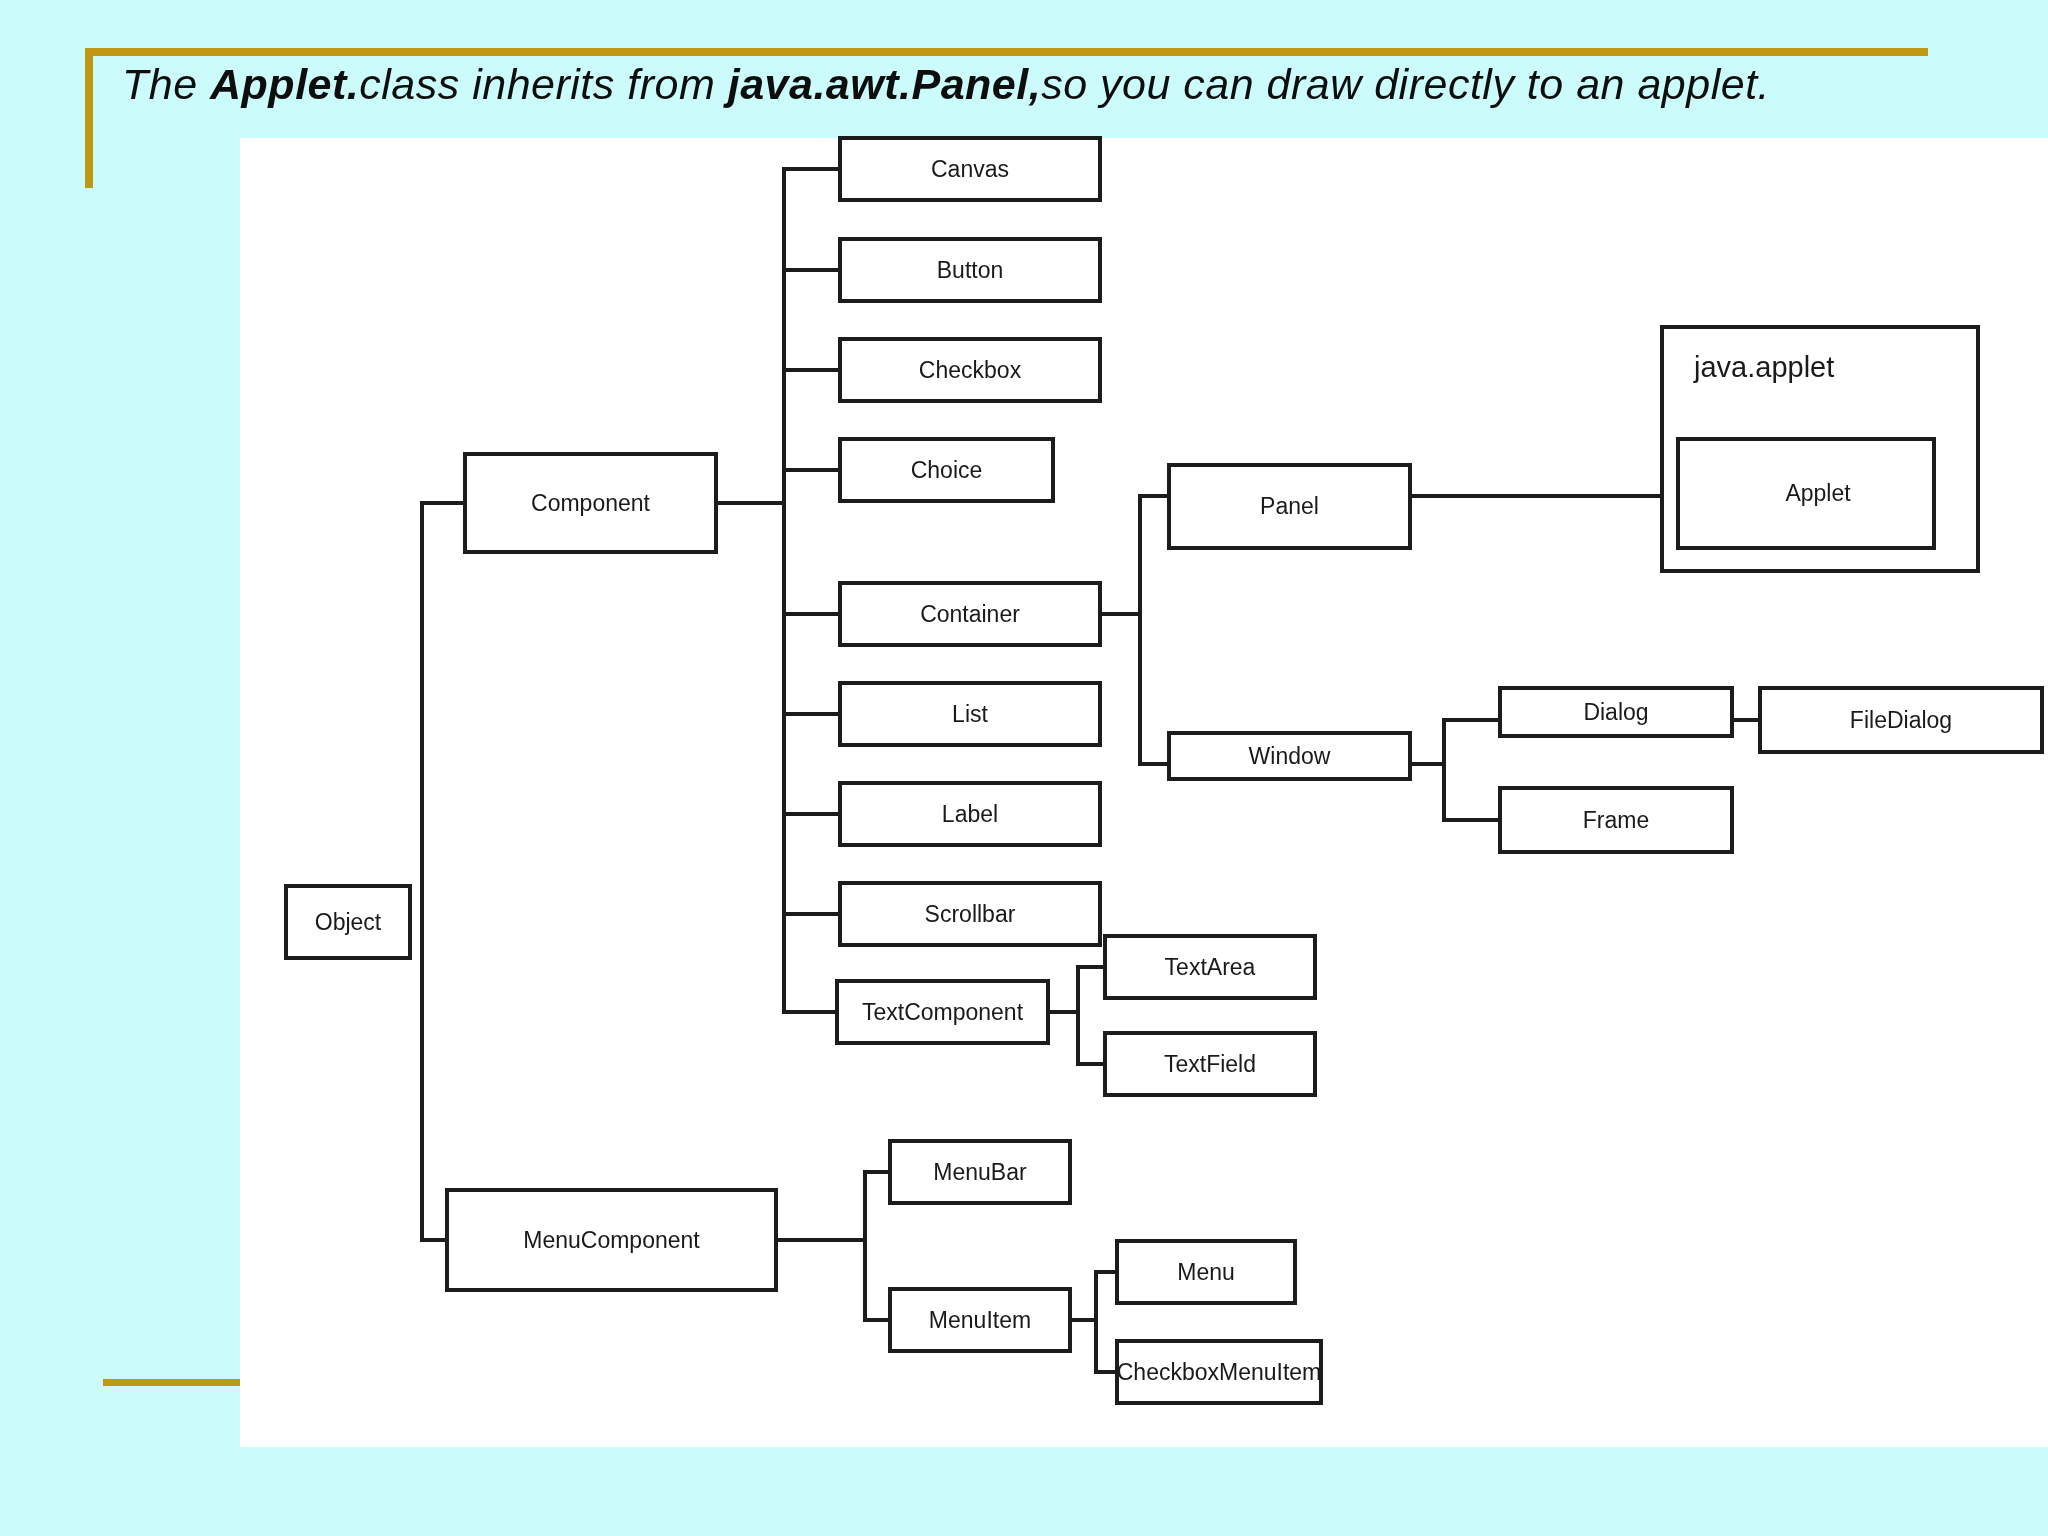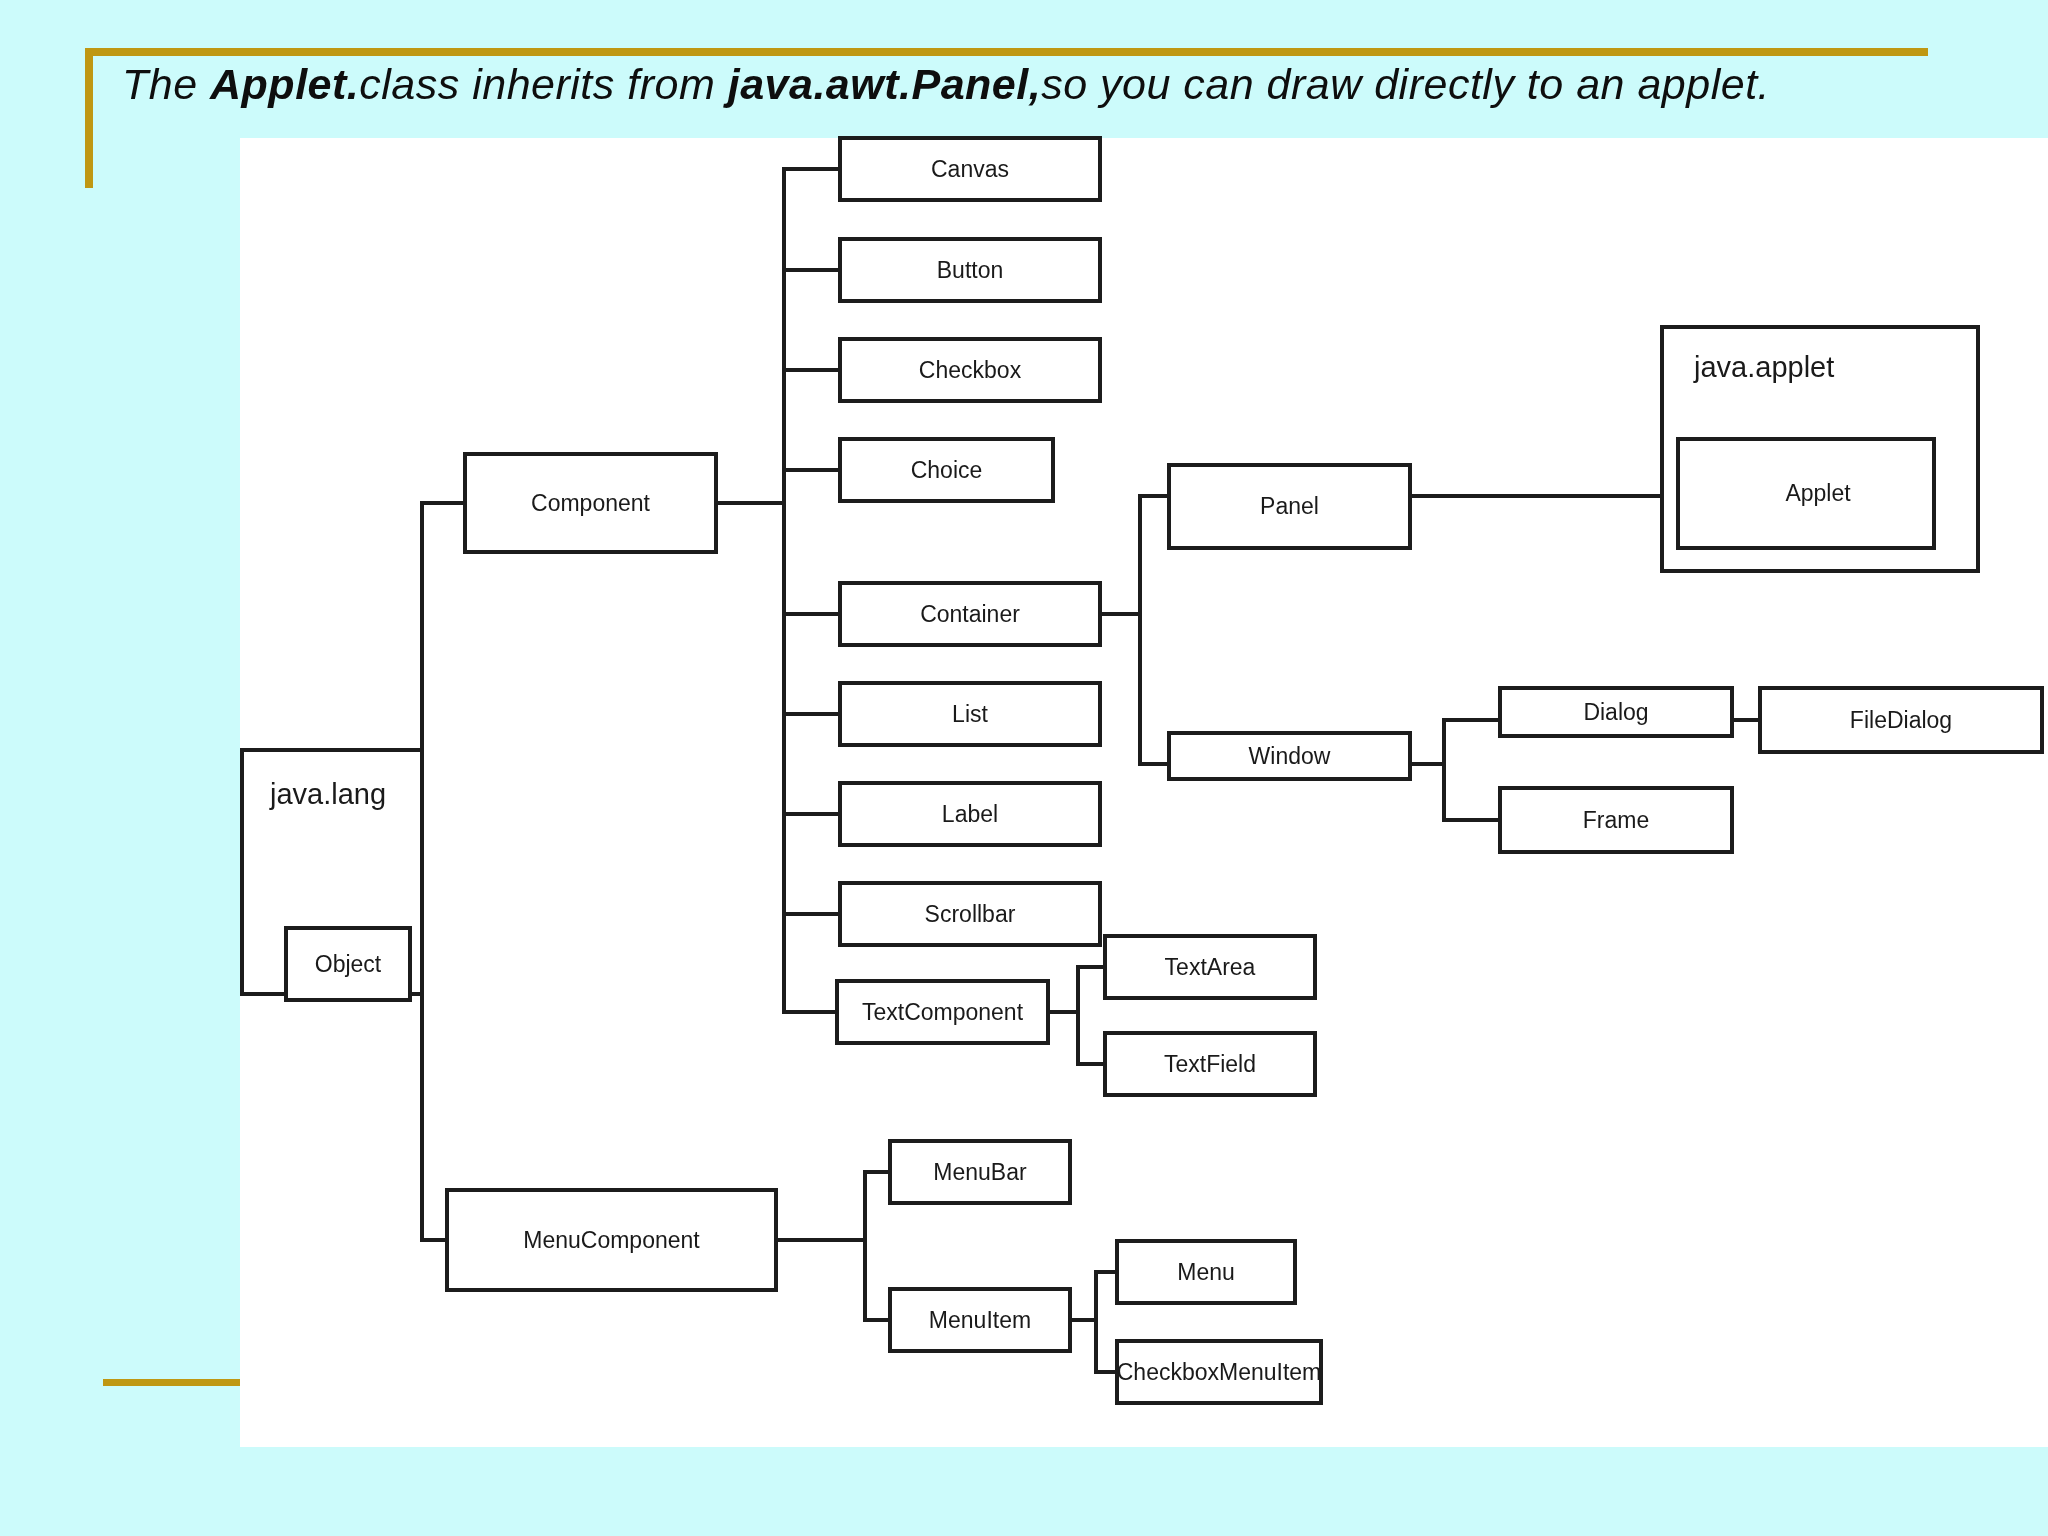--- a/index.html
+++ b/index.html
@@ -88,28 +88,25 @@
   <div class="ln" style="left:774px; top:1238px; width:93px; height:4px;"></div>
   <div class="ln" style="left:863px; top:1170px; width:4px; height:152px;"></div>
   <div class="ln" style="left:863px; top:1170px; width:29px; height:4px;"></div>
   <div class="ln" style="left:863px; top:1318px; width:29px; height:4px;"></div>
 
   <div class="ln" style="left:1068px; top:1318px; width:30px; height:4px;"></div>
   <div class="ln" style="left:1094px; top:1270px; width:4px; height:104px;"></div>
   <div class="ln" style="left:1094px; top:1270px; width:25px; height:4px;"></div>
   <div class="ln" style="left:1094px; top:1370px; width:25px; height:4px;"></div>
 
-  <div class="pkg" style="left:240px; top:748px; width:184px; height:248px;">
-    <div class="pkg-label" style="left:26px; top:26px;">java.lang</div>
-  </div>
   <div class="pkg" style="left:1660px; top:325px; width:320px; height:248px;">
     <div class="pkg-label" style="left:30px; top:22px;">java.applet</div>
   </div>
 
-  <div class="node" style="left:284px; top:884px; width:128px; height:76px;margin-top:42px;">
+  <div class="node" style="left:284px; top:884px; width:128px; height:76px;">
       <span>Object</span>
     </div>
 
   <div class="node" style="left:463px; top:452px; width:255px; height:102px;">
       <span>Component</span>
     </div>
 
   <div class="node" style="left:838px; top:136px; width:264px; height:66px;">
       <span>Canvas</span>
     </div>

